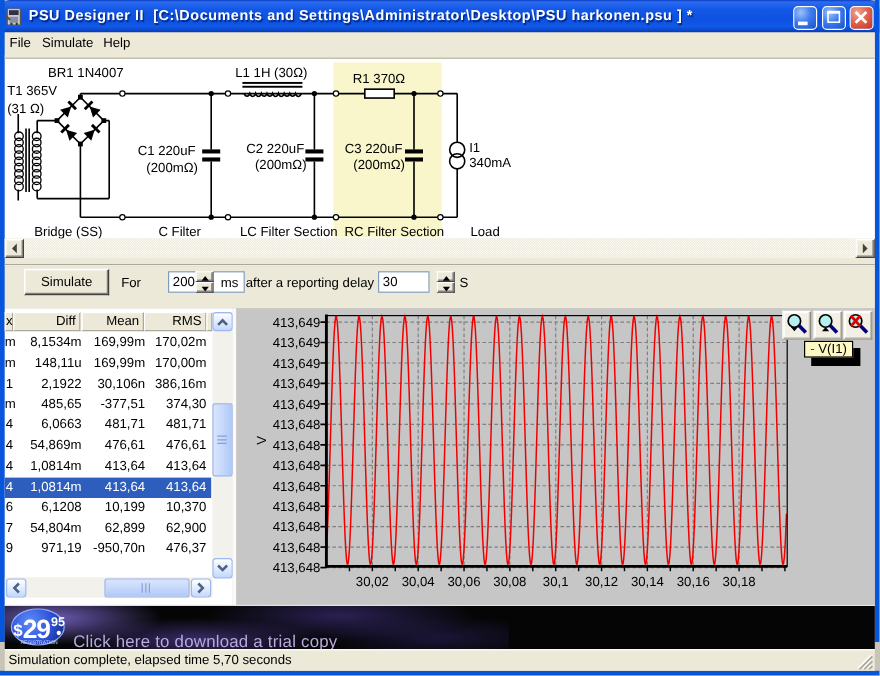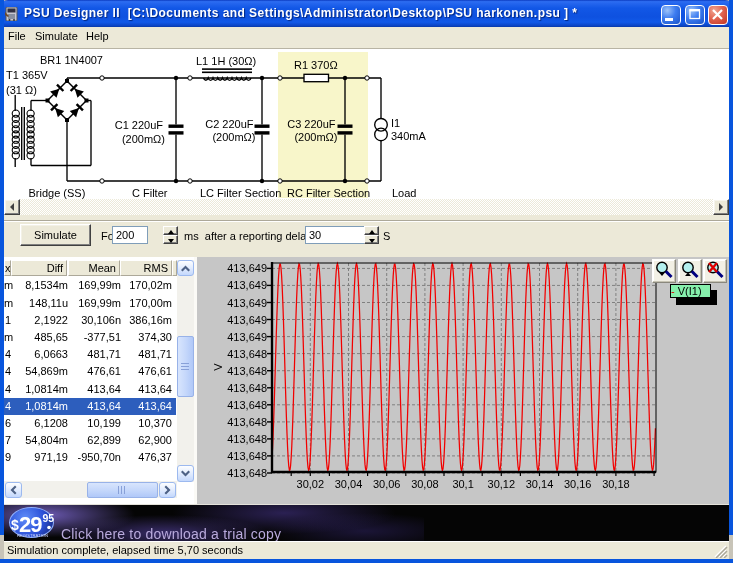--- a/index.html
+++ b/index.html
@@ -48,21 +48,21 @@
 
 .lunatrack{background:#f2f1ec}
 .lunabtn{background:linear-gradient(180deg,#fdfeff 0%,#e2ecfe 50%,#c4d8fc 100%);border:1px solid #9cb9ef;border-radius:3px}
 .lunathumbV{background:linear-gradient(90deg,#d8e5fd 0%,#c6d8fb 50%,#b0c8f8 100%);border:1px solid #98b2e8;border-radius:2px}
 .lunathumbH{background:linear-gradient(180deg,#d8e5fd 0%,#c6d8fb 50%,#b0c8f8 100%);border:1px solid #98b2e8;border-radius:2px}
 
 #chart{left:197px;top:257px;width:532px;height:248px;background:#c6c6c6}
 #chsvg{left:197px;top:257px}
 .mgbtn{top:259px;width:24px;height:23.5px;background:#f2f0e5;border-top:1px solid #fefefc;border-left:1px solid #fefefc;border-right:1px solid #8a887d;border-bottom:1px solid #8a887d;box-shadow:inset -1px -1px 0 #c6c3b3,inset 1px 1px 0 #fff}
 #legsh{left:676px;top:290px;width:41px;height:15px;background:#000}
-#leg{left:670px;top:284px;width:41px;height:14px;background:#86efac;border:1px solid #000;font-size:11px;line-height:12px;}
+#leg{left:670px;top:284px;width:41px;height:14px;background:#fef9c3;border:1px solid #000;font-size:11px;line-height:12px;text-align:center}
 
 #banner{left:4px;top:505px;width:725px;height:36px;background:#050505;overflow:hidden}
 #bclouds{left:0;top:0;width:420px;height:36px;background:
 radial-gradient(ellipse 130px 32px at 40px 10px,rgba(120,100,200,.9),transparent 70%),
 radial-gradient(ellipse 150px 26px at 160px 28px,rgba(90,70,170,.6),transparent 70%),
 radial-gradient(ellipse 160px 30px at 280px 8px,rgba(80,60,160,.5),transparent 70%),
 radial-gradient(ellipse 130px 24px at 360px 26px,rgba(60,45,130,.4),transparent 75%)}
 #badge{left:5px;top:2px;width:45px;height:31px;border-radius:50%;background:radial-gradient(circle at 35% 35%,#5f8cf8 0%,#2b50d8 55%,#16246e 100%);border:1px solid #8fb0ff}
 #btext1{left:57px;top:4px;color:#ededed;font-size:16px;font-weight:bold;letter-spacing:0.9px}
 #btext2{left:57px;top:21px;color:#b9aadc;font-size:14px;letter-spacing:0.2px}
@@ -218,31 +218,31 @@
 <div class="abs cbtn" style="left:4px"><svg width="14" height="14">
       <path d="M9 3 L5 7 L9 11 Z" fill="#404040"></path>
     </svg></div>
 <div class="abs cbtn" style="left:713px"><svg width="14" height="14">
       <path d="M5 3 L9 7 L5 11 Z" fill="#404040"></path>
     </svg></div>
 <div class="abs" id="sim"></div>
 <div class="abs" id="simline"></div>
 <div class="abs" id="simbtn">Simulate</div>
 <div class="abs slab" style="left:101px">For</div>
-<div class="abs sinput" style="left:112px;width:36px">200</div>
+<div class="abs sinput" style="left:140px;width:64px">200</div>
 <div class="abs spin" style="left:163px">
     <div class="spinb" style="top:0">
       <div class="arrU"></div>
     </div>
     <div class="spinb" style="top:9px">
       <div class="arrD"></div>
     </div>
   </div>
 <div class="abs slab" style="left:184px">ms&nbsp; after a reporting delay of</div>
-<div class="abs sinput" style="left:305px;width:65px">30</div>
+<div class="abs sinput" style="left:315px;width:43px">30</div>
 <div class="abs spin" style="left:364px">
     <div class="spinb" style="top:0">
       <div class="arrU"></div>
     </div>
     <div class="spinb" style="top:9px">
       <div class="arrD"></div>
     </div>
   </div>
 <div class="abs slab" style="left:383px">S</div>
 <div class="abs" id="tbl"></div>

